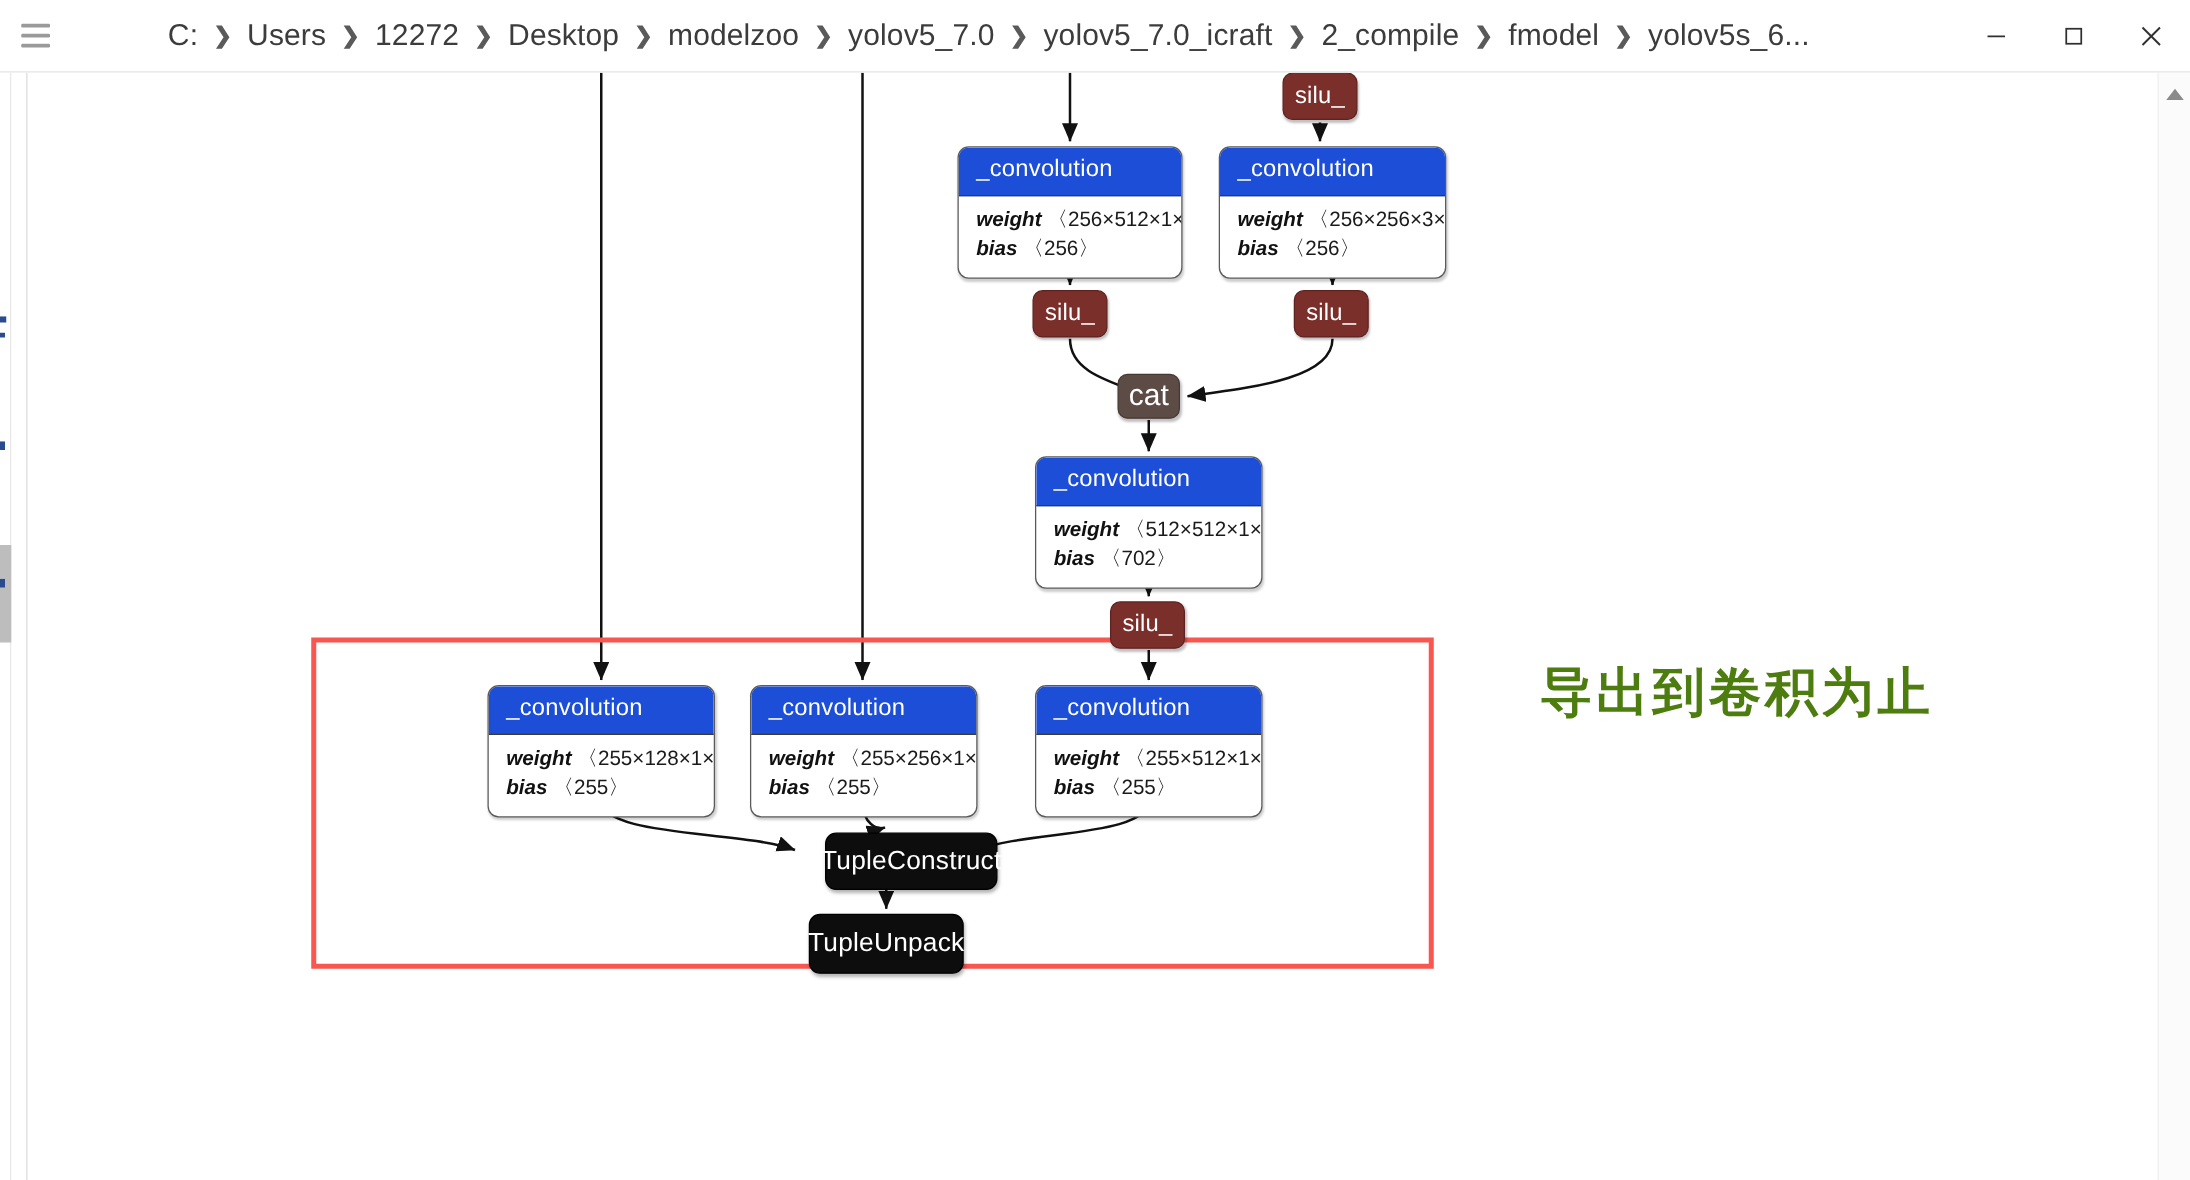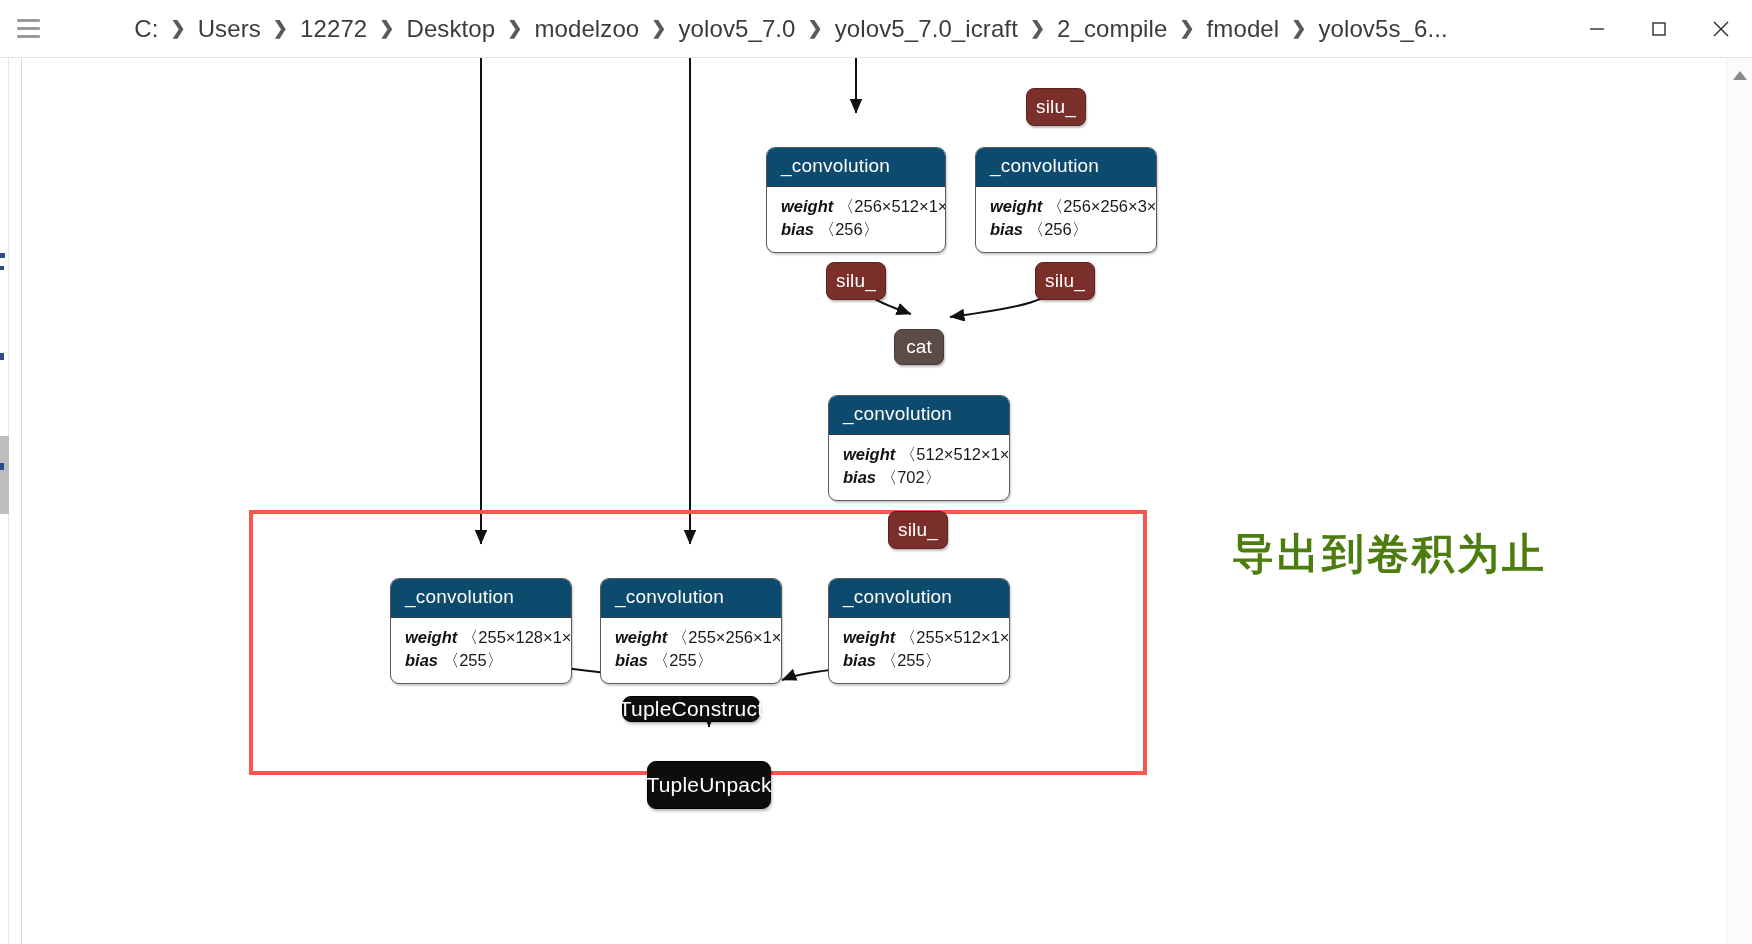--- a/index.html
+++ b/index.html
@@ -150,33 +150,32 @@
     left: 0; top: 0;
     width: 1704px; height: 886px;
     pointer-events: none;
   }
 
   
   .node {
     position: absolute;
     z-index: 5;
     cursor: pointer;
-    margin-top: 30px;
   }
 
   
   .conv {
     border: 1.4px solid #5a5a5a;
     border-radius: 9px;
     background: #ffffff;
     box-shadow: 1px 2px 2px rgba(0,0,0,.20);
     overflow: hidden;
   }
   .conv .chead {
-    background: #0c4a6e;
+    background: #1d4ed8;
     color: #ffffff;
     font-size: 19px;
     padding: 7px 14px 9px 14px;
     border-bottom: 1.4px solid #3a3a3a;
     letter-spacing: .2px;
   }
   .conv .cbody {
     padding: 8px 14px 10px 14px;
     font-size: 16.5px;
     color: #111111;
@@ -198,21 +197,21 @@
     letter-spacing: .2px;
   }
   
   .cat {
     background: #5d4b46;
     color: #ffffff;
     border-radius: 8px;
     border: 1.2px solid #463834;
     box-shadow: 1px 2px 2px rgba(0,0,0,.25);
     display: flex; align-items: center; justify-content: center;
-    font-size: 19px;
+    font-size: 24px;
   }
   
   .tuple {
     background: #0d0d0d;
     color: #ffffff;
     border-radius: 9px;
     border: 1.2px solid #000000;
     box-shadow: 1px 2px 3px rgba(0,0,0,.3);
     display: flex; align-items: center; justify-content: center;
     font-size: 21px;
@@ -412,21 +411,21 @@
             <div><span class="k">bias</span> <span class="v">〈255〉</span></div>
           </div>
         </div>
         <div class="node conv" style="left: 806px; top: 490px; width: 182px;">
           <div class="chead">_convolution</div>
           <div class="cbody">
             <div><span class="k">weight</span> <span class="v">〈255×512×1×1〉</span></div>
             <div><span class="k">bias</span> <span class="v">〈255〉</span></div>
           </div>
         </div>
-        <div class="node tuple" style="left: 600px; top: 608px; width: 138px; height: 26px;">
+        <div class="node tuple" style="left: 638px; top: 608px; width: 138px; height: 46px;">
           <span>TupleConstruct</span>
         </div>
         <div class="node tuple" style="left: 625px; top: 673px; width: 124px; height: 48px;">
           <span>TupleUnpack</span>
         </div>
       </div>
   </div>
 
 </div>
 

